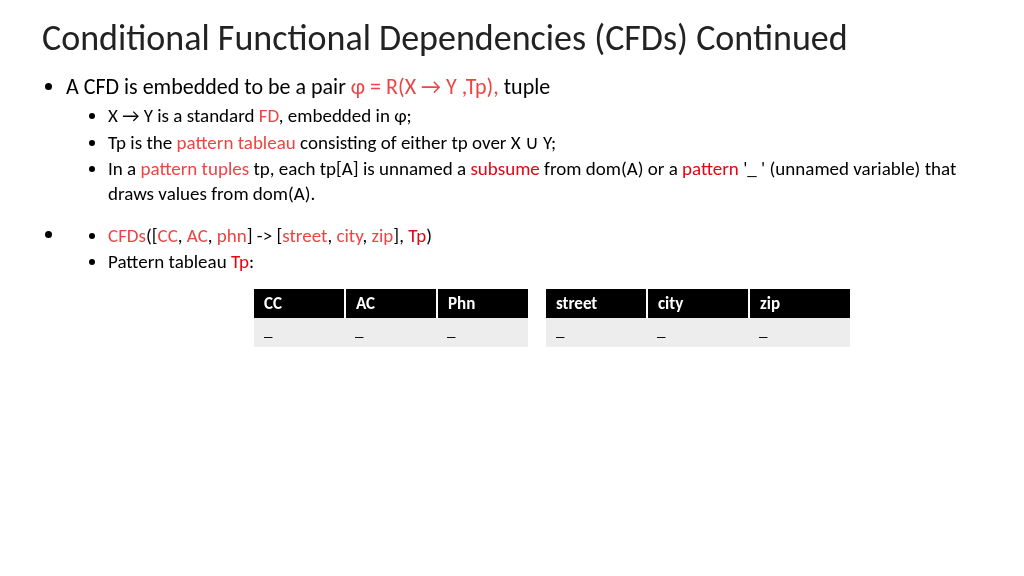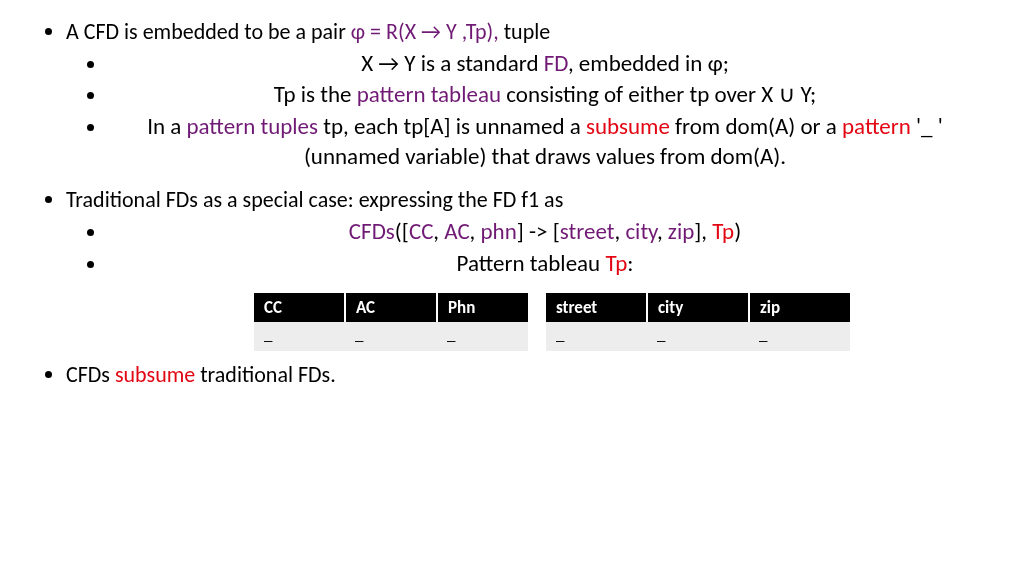--- a/index.html
+++ b/index.html
@@ -32,26 +32,25 @@
     font-size: 22px;
     line-height: 1.3;
     margin-bottom: 2px;
   }
   ul.lvl2 {
     margin: 2px 0 14px 0;
     padding-left: 42px;
     list-style: disc;
   }
   ul.lvl2 > li {
-    font-size: 23px;
+    font-size: 19px;
     line-height: 1.3;
     margin-bottom: 2px;
-    text-align: center;
   }
-  .blue { color: #701a75; }
+  .blue { color: #ef4444; }
   .red  { color: #e30613; }
   .tables-row {
     display: flex;
     gap: 18px;
     margin: 4px 0 10px 212px;
   }
   table {
     border-collapse: collapse;
     font-size: 17px;
   }
@@ -70,40 +69,40 @@
     font-weight: 400;
   }
   .t1 th, .t1 td { width: 70px; }
   .t2 th, .t2 td { width: 80px; }
 </style>
 </head>
 <body>
 
 <div class="slide">
 
+  <h1 class="title">Conditional Functional Dependencies (CFDs) Continued</h1>
 
   <ul class="lvl1">
 
     <li>
       <span>A CFD is embedded to be a pair </span><span class="blue">φ = R(X → Y ,Tp),</span><span> tuple</span>
       <ul class="lvl2">
         <li>
           <span>X → Y is a standard </span><span class="blue">FD</span><span>, embedded in φ;</span>
         </li>
         <li>
           <span>Tp is the </span><span class="blue">pattern tableau</span><span> consisting of either tp over X ∪ Y;</span>
         </li>
         <li>
           <span>In a </span><span class="blue">pattern tuples</span><span> tp, each tp[A] is unnamed a </span><span class="red">subsume</span><span> from dom(A) or a </span><span class="red">pattern</span><span>   '_ ' (unnamed variable) that draws values from dom(A).</span>
         </li>
       </ul>
     </li>
 
     <li>
-      <span>Traditional FDs as a special case: expressing the FD f1 as</span>
       <ul class="lvl2">
         <li>
           <span> </span><span class="blue">CFDs</span><span>([</span><span class="blue">CC</span><span>, </span><span class="blue">AC</span><span>, </span><span class="blue">phn</span><span>]</span><span>    -&gt; [</span><span class="blue">street</span><span>, </span><span class="blue">city</span><span>, </span><span class="blue">zip</span><span>], </span><span class="red">Tp</span><span>)</span>
         </li>
         <li>
           <span>Pattern tableau </span><span class="red">Tp</span><span>:</span>
         </li>
       </ul>
     </li>
   </ul>
@@ -132,19 +131,14 @@
       </tr>
       <tr>
         <td>_</td>
         <td>_</td>
         <td>_</td>
       </tr>
     </tbody>
       </table>
   </div>
 
-  <ul class="lvl1">
-    <li>
-      <span>CFDs </span><span class="red">subsume</span><span> traditional FDs.</span>
-    </li>
-  </ul>
 
 </div>
 
 </body></html>

